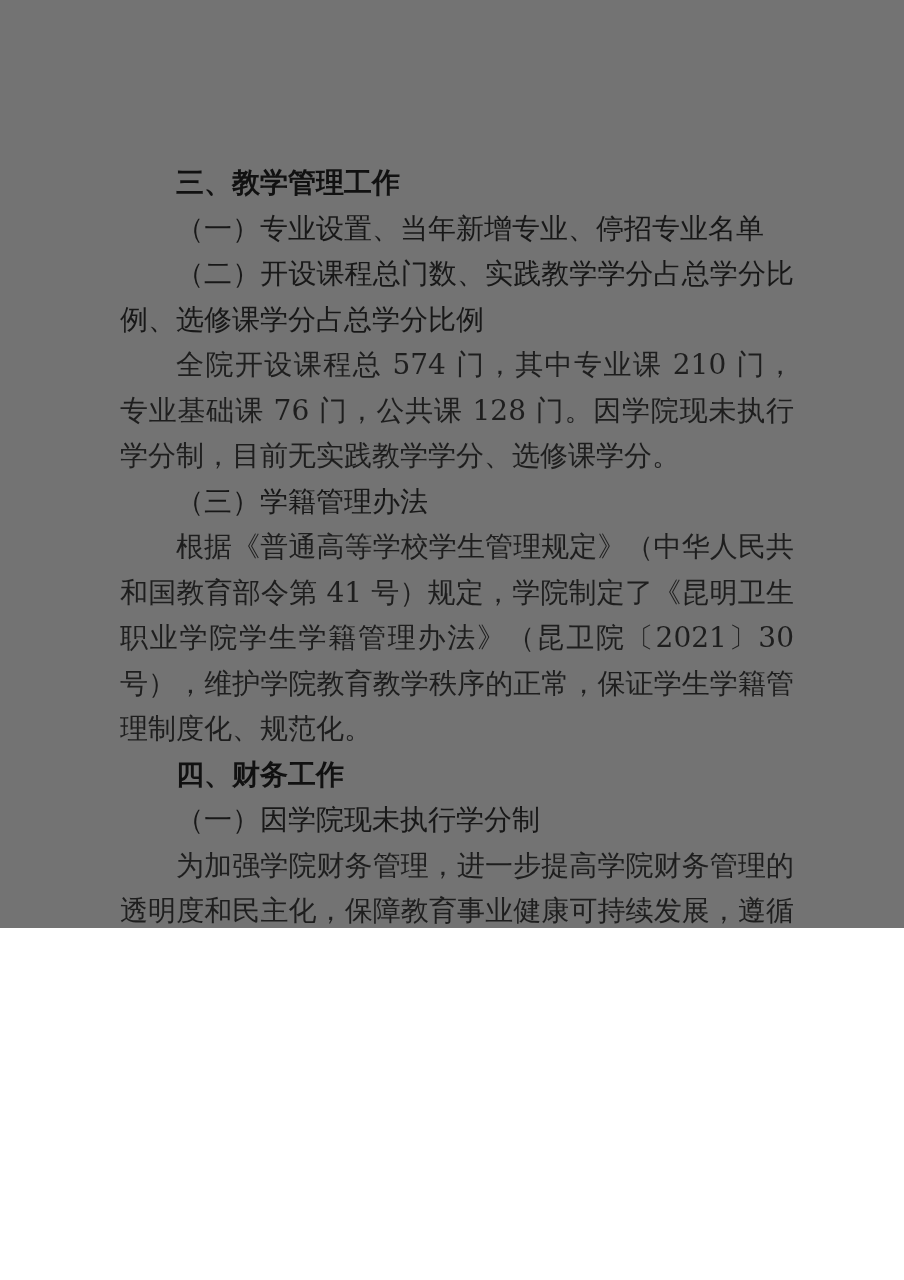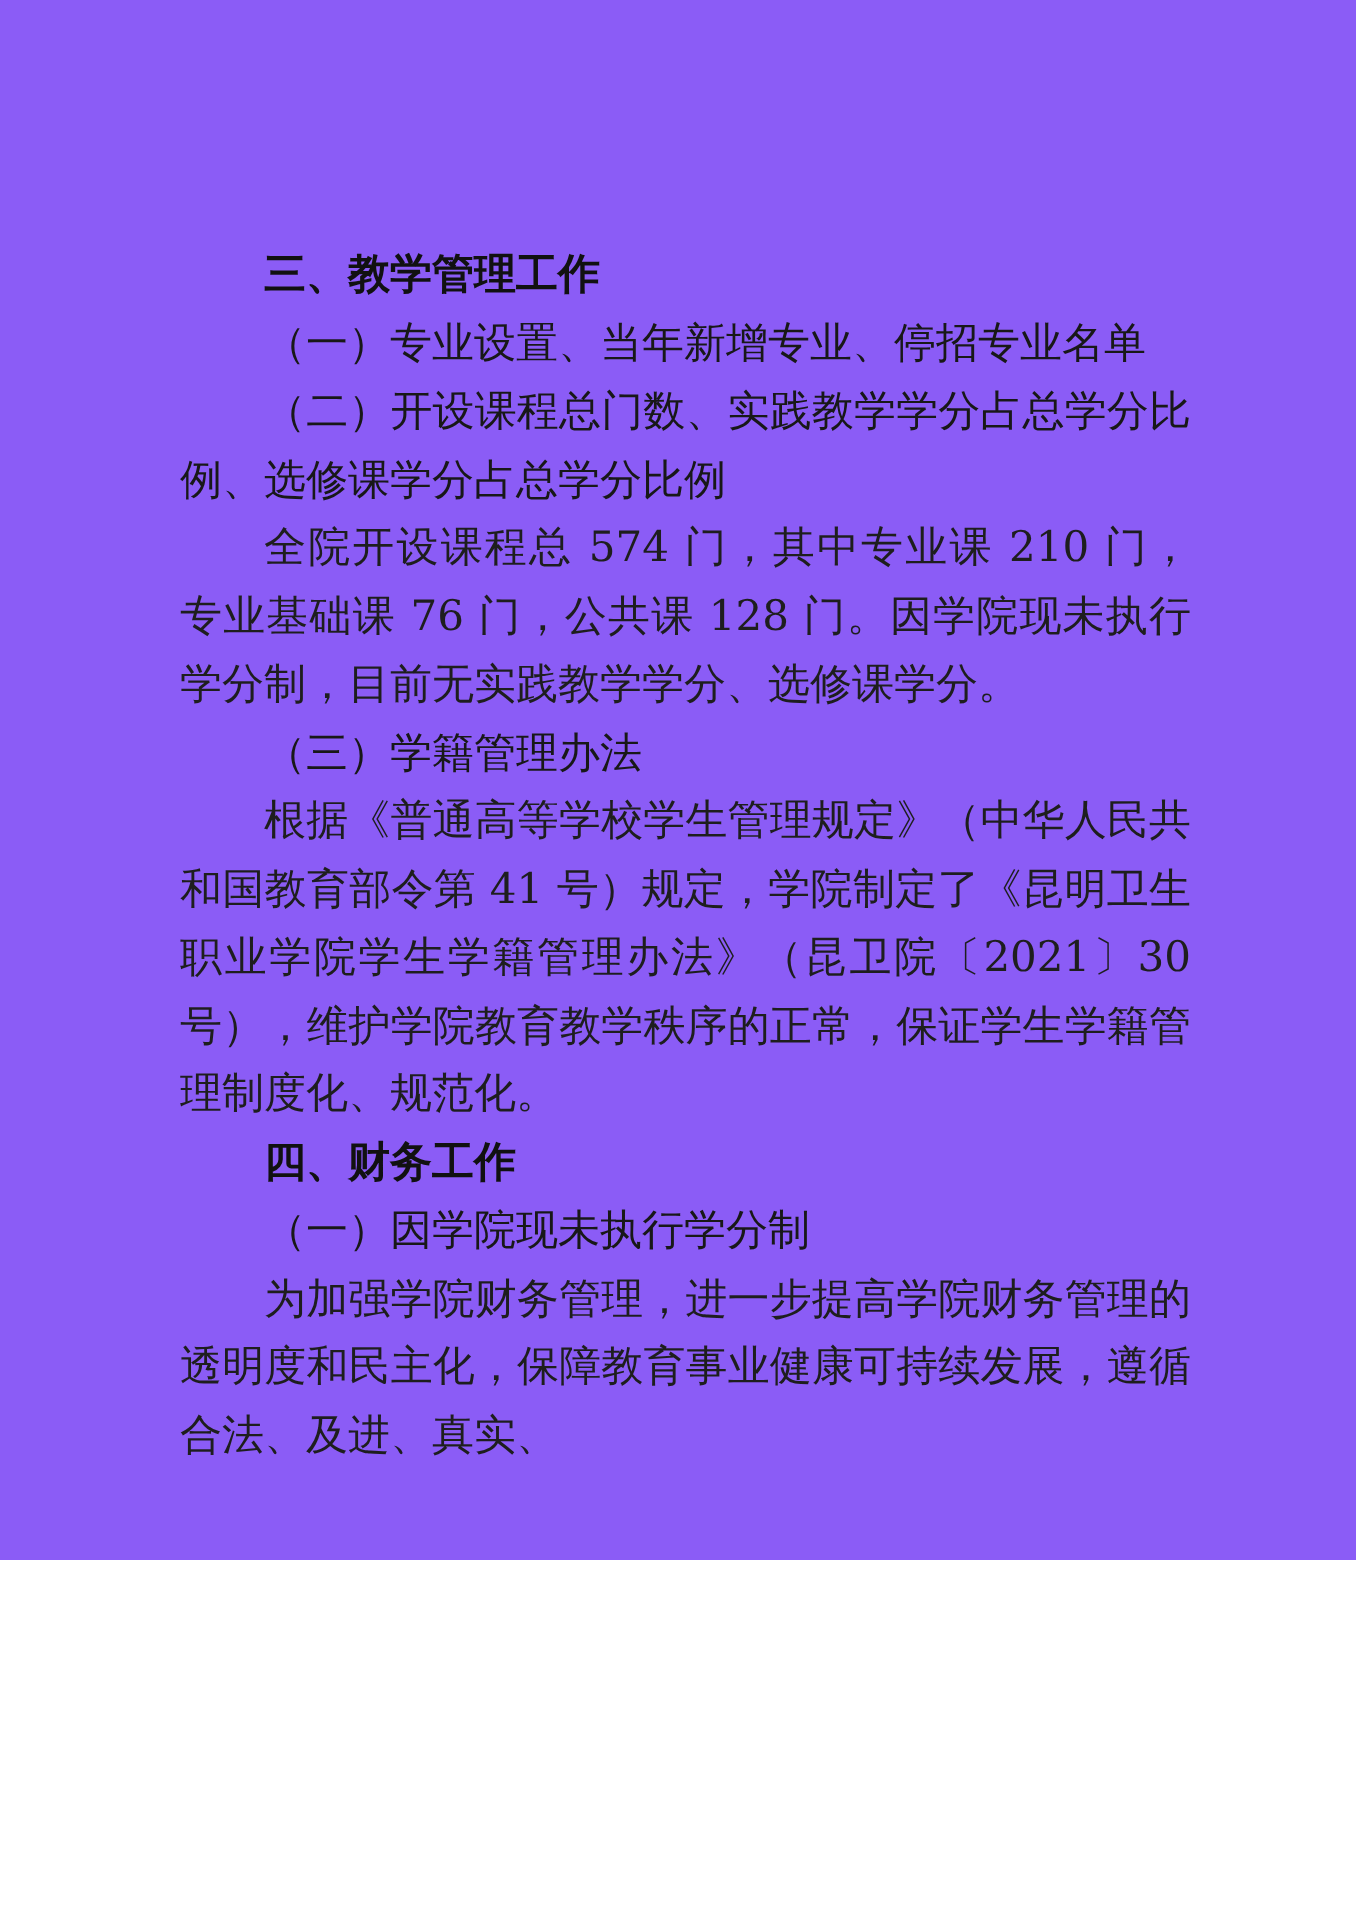--- a/index.html
+++ b/index.html
@@ -4,22 +4,22 @@
 <style>
   * { box-sizing: border-box; }
   html, body {
     margin: 0;
     padding: 0;
     background: #ffffff;
   }
   .page {
     position: relative;
     width: 904px;
-    height: 1040px;
-    background: #8b5cf6;
+    height: 928px;
+    background: #737373;
     overflow: hidden;
     font-family: "DejaVu Serif", "Liberation Serif", serif;
   }
   .content {
     position: absolute;
     left: 120px;
     top: 160px;
     width: 674px;
     color: #1e1e1e;
     font-size: 28px;

